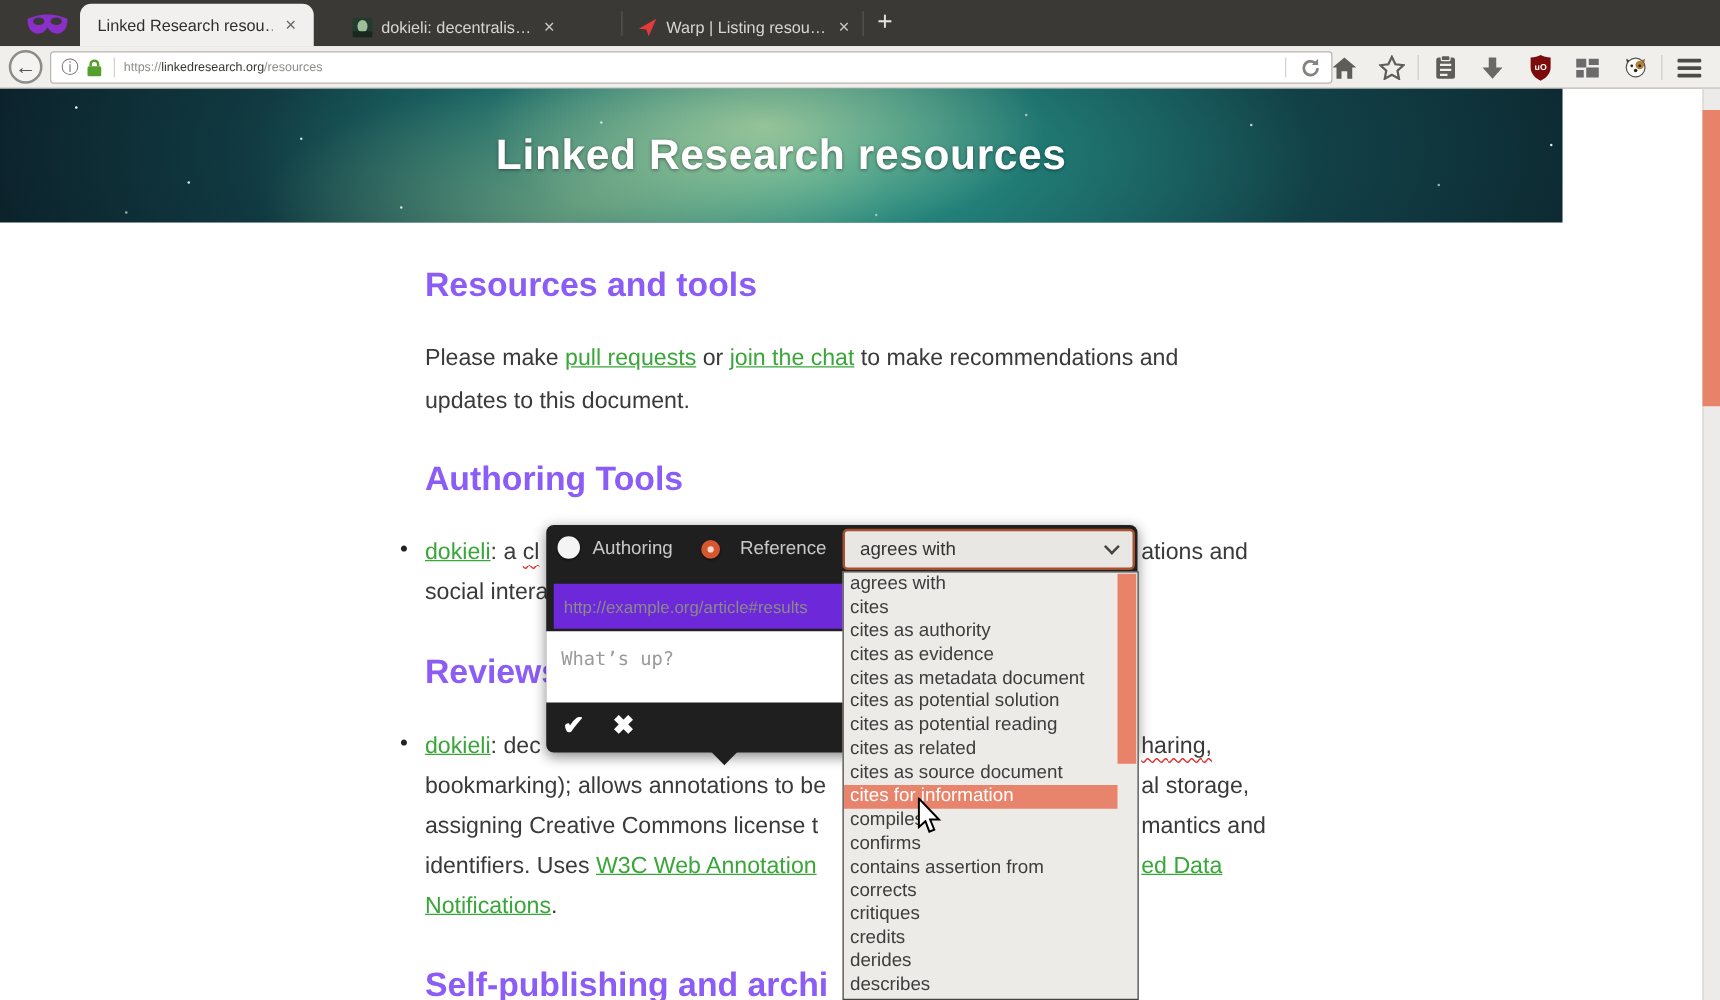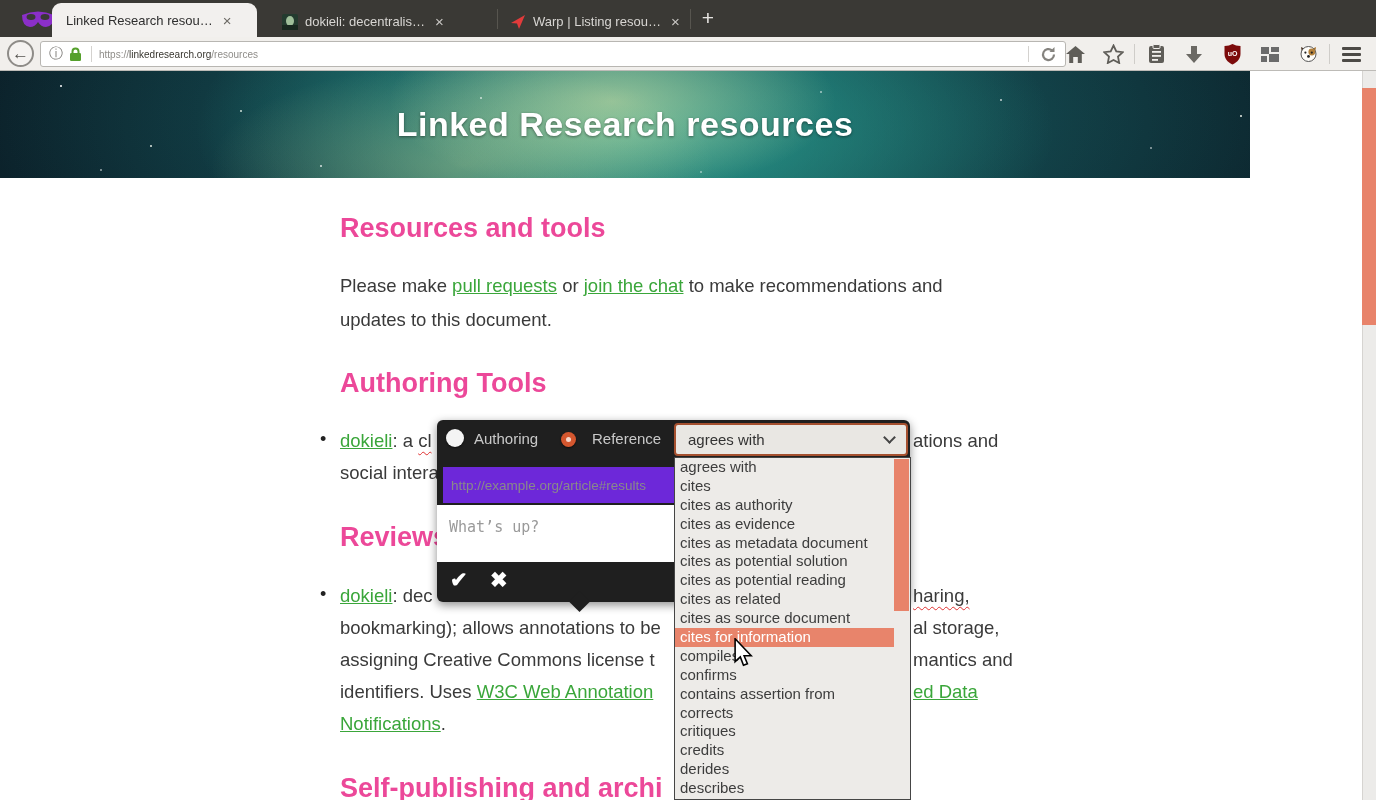--- a/index.html
+++ b/index.html
@@ -53,21 +53,21 @@
       420px 12px 0 rgba(255,255,255,.7), 940px 14px 0 rgba(255,255,255,.75), 640px 86px 0 rgba(255,255,255,.5),
       40px 84px 0 rgba(255,255,255,.6), 1285px 12px 0 rgba(255,255,255,.7), 760px 6px 0 rgba(255,255,255,.6); }
   .banner h1 { position:absolute; left:0; top:34px; width:100%; text-align:center; color:#fff;
                font-size:34px; font-weight:bold; letter-spacing:.5px; text-shadow:0 1px 3px rgba(0,0,0,.45); }
   .banner-menu { position:absolute; left:1292px; top:25px; width:48px; height:48px; background:#fcfcfb;
                  border-radius:6px; box-shadow:0 1px 3px rgba(0,0,0,.5); display:flex; flex-direction:column;
                  justify-content:center; align-items:center; gap:5px; }
   .banner-menu span { display:block; width:26px; height:3px; background:#5c5c5c; }
 
   
-  .h2 { position:absolute; font-size:27px; font-weight:bold; color:#ec4899; white-space:nowrap; }
+  .h2 { position:absolute; font-size:27px; font-weight:bold; color:#8b5cf6; white-space:nowrap; }
   .ptext { position:absolute; font-size:18.5px; color:#3a3a3a; white-space:nowrap; line-height:30px; }
   .glink { color:#3aa63a; text-decoration:underline; }
   .wavy { text-decoration-line:underline; text-decoration-style:wavy; text-decoration-color:#e03030;
           text-decoration-thickness:1px; text-underline-offset:4px; }
   .bullet { position:absolute; font-size:18px; color:#222; }
 
   
   .scrolltrack { position:absolute; left:1362px; top:71px; width:14px; height:729px; background:#ecebe9;
                  border-left:1px solid #d6d4d1; z-index:5; }
   .scrollthumb { position:absolute; left:1362px; top:88px; width:14px; height:237px; background:#e8836a; z-index:6; }
@@ -110,21 +110,21 @@
 
 <div class="stage">
 
   <div class="tabbar">
     <svg style="position:absolute;left:20px;top:8px" width="36" height="22" viewBox="0 0 36 22">
       <path d="M2 7 Q18 0 34 7 Q34 18 26 19 Q21 19 18 14 Q15 19 10 19 Q2 18 2 7 Z" fill="#8b2fc9"></path>
       <ellipse cx="11" cy="9" rx="4.5" ry="3" fill="#3a3935"></ellipse>
         <ellipse cx="25" cy="9" rx="4.5" ry="3" fill="#3a3935"></ellipse>
     </svg>
 
-    <div class="tab active" style="left:52px;width:205px">
+    <div class="tab active" style="left:64px;width:187px">
       <span class="title">Linked Research resou…</span>
       <span class="close">×</span>
     </div>
 
     <div class="tab" style="left:274px;width:220px">
       <svg class="favicon" width="16" height="16" viewBox="0 0 16 16">
         <rect width="16" height="16" rx="2" fill="#233b2f"></rect>
         <ellipse cx="8" cy="7" rx="4" ry="5" fill="#9fbf9a"></ellipse>
           <rect y="11" width="16" height="5" fill="#18281f"></rect>
       </svg>

